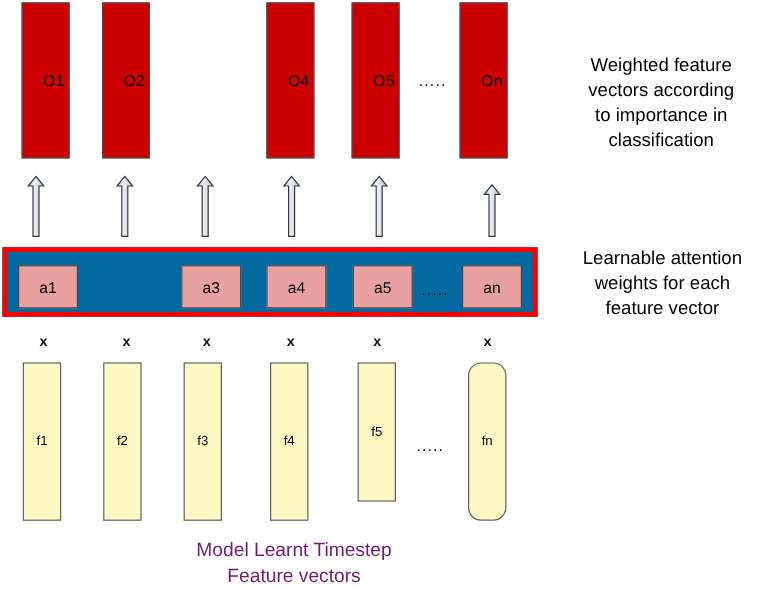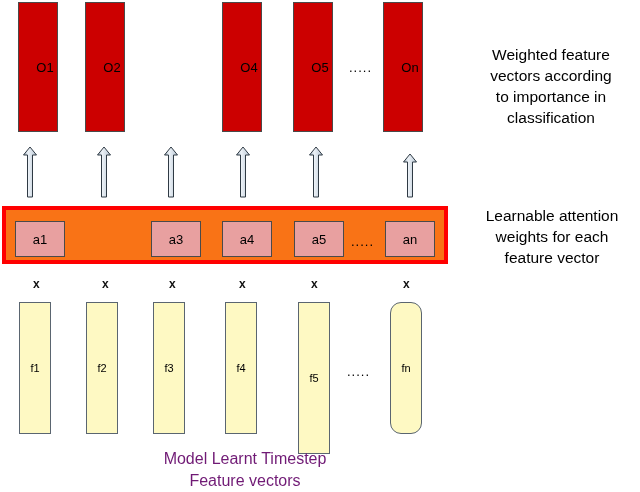--- a/index.html
+++ b/index.html
@@ -43,21 +43,21 @@
 
   
   #attn-group {
     position: absolute;
     left: 2px;
     top: 206px;
     width: 446px;
     height: 58px;
     border: 4px solid #FF0000;
     box-sizing: border-box;
-    background: #f97316;
+    background: #0369a1;
   }
   .a-box {
     position: absolute;
     background: #E8A0A0;
     border: 1px solid #4a4a4a;
     box-sizing: border-box;
     display: flex;
     align-items: center;
     justify-content: center;
   }
@@ -216,21 +216,21 @@
   </div>
   <div class="f-box" style="left:86px; top:302px; width:32px; height:132px;">
     <span class="lbl">f2</span>
   </div>
   <div class="f-box" style="left:153px; top:302px; width:32px; height:132px;">
     <span class="lbl">f3</span>
   </div>
   <div class="f-box" style="left:225px; top:302px; width:32px; height:132px;">
     <span class="lbl">f4</span>
   </div>
-  <div class="f-box" style="left:298px; top:302px; width:32px; height:152px;">
+  <div class="f-box" style="left:298px; top:302px; width:32px; height:116px;">
     <span class="lbl">f5</span>
   </div>
   <div class="f-box" style="left:390px; top:302px; width:32px; height:132px;border-radius:11px;">
     <span class="lbl">fn</span>
   </div>
   <div class="ellipsis" style="left:347px; top:365px;">.....</div>
 
   <div class="side-note" style="left:466px; top:28px; width:170px;margin-top:17px;">Weighted feature
 vectors according
 to importance in

